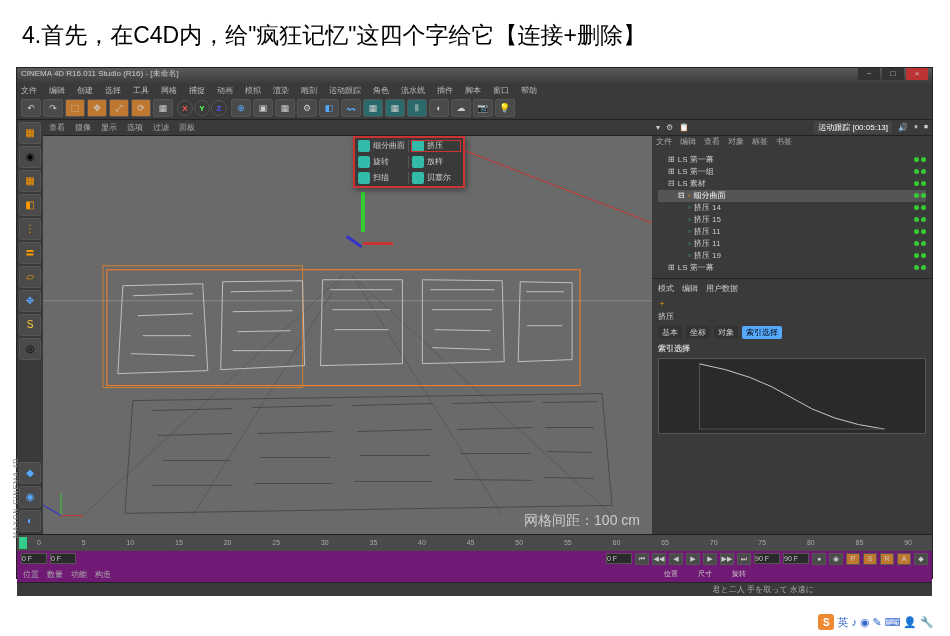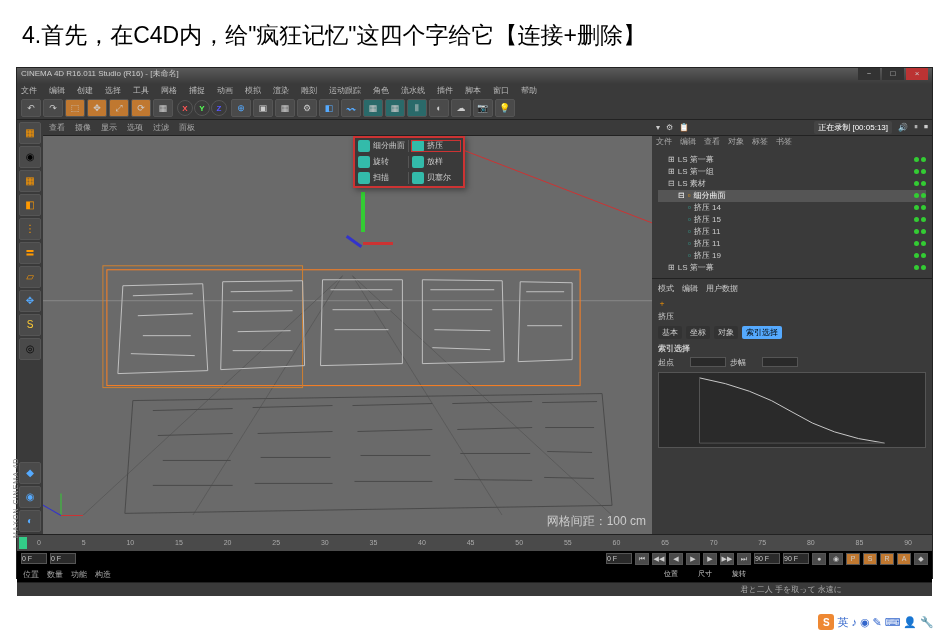--- a/index.html
+++ b/index.html
@@ -47,21 +47,21 @@
 .red-arrow line{stroke:#c33;stroke-width:1}
 .gizmo{position:absolute;top:56px;left:300px;width:40px;height:80px}
 .gizmo .arr-up{position:absolute;top:0;left:18px;width:4px;height:40px;background:#3c3}
 .gizmo .arr-rt{position:absolute;top:50px;left:20px;width:30px;height:3px;background:#c33}
 .gizmo .arr-bl{position:absolute;top:48px;left:2px;width:18px;height:3px;background:#33c;transform:rotate(35deg)}
 .axes-bl{position:absolute;bottom:8px;left:8px;width:36px;height:36px}
 .axes-bl .ax{position:absolute;width:22px;height:1px;transform-origin:left center}
 .axes-bl .axy{background:#3c3;transform:rotate(-90deg);left:10px;bottom:10px}
 .axes-bl .axx{background:#c33;left:10px;bottom:10px}
 .axes-bl .axz{background:#33c;transform:rotate(210deg);left:10px;bottom:10px}
-.vp-foot{position:absolute;right:6px;bottom:4px;font-size:12px;color:#ccc}
+.vp-foot{position:absolute;right:12px;bottom:4px;font-size:14px;color:#ccc}
 .right-panel{width:280px;background:#3a3a3a;display:flex;flex-direction:column}
 .rp-header{height:16px;display:flex;align-items:center;padding:0 4px;gap:6px;font-size:8px;color:#ccc;border-bottom:1px solid #222}
 .rp-header .rec{margin-left:auto;color:#fff;background:#444;padding:1px 4px;border-radius:2px}
 .rp-tabs{height:14px;display:flex;padding:0 4px;gap:8px;font-size:8px;color:#aaa}
 .obj-tree{padding:4px 6px;font-size:8px;color:#ccc;border-bottom:1px solid #222;min-height:110px}
 .obj-tree .row{display:flex;align-items:center;gap:3px;height:12px}
 .obj-tree .row .dots{margin-left:auto;display:flex;gap:2px}
 .obj-tree .row .dots span{width:5px;height:5px;border-radius:50%}
 .dot-g{background:#3c3}
 .obj-tree .row.sel{color:#fff;background:#555}
@@ -71,34 +71,34 @@
 .attr-subtabs{display:flex;gap:4px;margin:4px 0}
 .attr-subtabs span{padding:1px 4px;background:#333;border-radius:2px}
 .attr-subtabs .active{background:#5af;color:#000}
 .attr-field{display:flex;align-items:center;gap:4px;margin:2px 0}
 .attr-field label{width:28px}
 .attr-field input{width:36px;height:10px;background:#2a2a2a;border:1px solid #555;color:#ccc;font-size:7px;padding:0 2px}
 .attr-slider{height:8px;background:#555;flex:1;position:relative}
 .attr-slider .fill{position:absolute;left:0;top:0;bottom:0;background:#888;width:40%}
 .attr-graph{margin-top:4px;height:76px;background:#2a2a2a;border:1px solid #555;position:relative}
 .attr-graph svg{width:100%;height:100%}
-.timeline{height:48px;background:#000000;border-top:1px solid #222}
+.timeline{height:48px;background:#701a75;border-top:1px solid #222}
 .tl-track{height:16px;background:#4a4a4a;position:relative;display:flex;align-items:center;font-size:7px;color:#aaa}
 .tl-track .marker{position:absolute;left:2px;top:2px;width:8px;height:12px;background:#3c8}
 .tl-track .ticks{display:flex;width:100%;justify-content:space-between;padding:0 20px}
 .tl-controls{height:16px;display:flex;align-items:center;padding:0 4px;gap:3px;font-size:8px;color:#ccc}
 .tl-controls input{width:26px;height:11px;background:#2a2a2a;border:1px solid #555;color:#ccc;font-size:7px}
 .tl-controls .tbtn{width:14px;height:12px;background:#4a4a4a;border:1px solid #555;display:flex;align-items:center;justify-content:center;font-size:7px}
 .tl-controls .tbtn.orange{background:#c07830}
 .tl-lower{height:16px;display:flex}
 .tl-lower .left{display:flex;gap:8px;font-size:8px;color:#aaa;padding:2px 6px}
 .tl-lower .coords{margin-left:auto;width:280px;font-size:7px;color:#ccc;padding:2px}
 .coords-top{display:flex;gap:20px;font-size:7px;padding:0 10px}
 .status-bar{height:14px;background:#3a3a3a;border-top:1px solid #222;display:flex;align-items:center;font-size:8px;color:#aaa;padding:0 6px}
-.status-bar .sub{margin-left:auto;margin-right:84px}
+.status-bar .sub{margin-left:auto;margin-right:112px}
 .foot-right{position:absolute;right:16px;bottom:6px;display:flex;align-items:center;gap:3px;font-size:11px}
 .foot-right .s-badge{width:16px;height:16px;background:#e83;color:#fff;border-radius:3px;display:flex;align-items:center;justify-content:center;font-weight:bold;font-size:10px}
 .foot-right .ficon{color:#36c}
 .maxon-label{position:absolute;left:2px;bottom:40px;transform:rotate(-90deg);transform-origin:left bottom;font-size:7px;color:#888;letter-spacing:1px}
 .spacer-label{font-size:7px;color:#888;padding:1px 4px}
 </style>
 </head>
 <body>
 
 <div class="instruction">
@@ -269,21 +269,21 @@
         </div>
         <div class="vp-foot">网格间距：100 cm</div>
       </div>
     </div>
 
     <div class="right-panel">
       <div class="rp-header">
         <span>▾</span>
           <span>⚙</span>
           <span>📋</span>
-        <span class="rec">正在录制 [00:05:13]</span>
+        <span class="rec">运动跟踪 [00:05:13]</span>
         <span>🔊</span>
           <span>⏸</span>
           <span>⏹</span>
       </div>
       <div class="rp-tabs">
         <span>文件</span>
         <span>编辑</span>
         <span>查看</span>
         <span>对象</span>
         <span>标签</span>
@@ -380,26 +380,20 @@
         </div>
         <div style="color:#f90">＋</div>
         <div style="margin:2px 0"><span>挤压</span></div>
         <div class="attr-subtabs">
           <span>基本</span>
           <span>坐标</span>
           <span>对象</span>
           <span class="active">索引选择</span>
         </div>
         <div style="font-weight:bold;margin:3px 0">索引选择</div>
-        <div class="attr-field">
-            <label>起点</label>
-            <input style="">
-            <label>步幅</label>
-            <input style="">
-          </div>
         <div class="attr-graph">
           <svg viewBox="0 0 200 76">
               <path d="M5 5 Q 60 15 100 40 T 195 72" fill="none" stroke="#ccc" stroke-width="1"></path>
           <line x1="5" y1="72" x2="195" y2="72" stroke="#555"></line>
               <line x1="5" y1="5" x2="5" y2="72" stroke="#555"></line>
           </svg>
         </div>
       </div>
     </div>
   </div>

